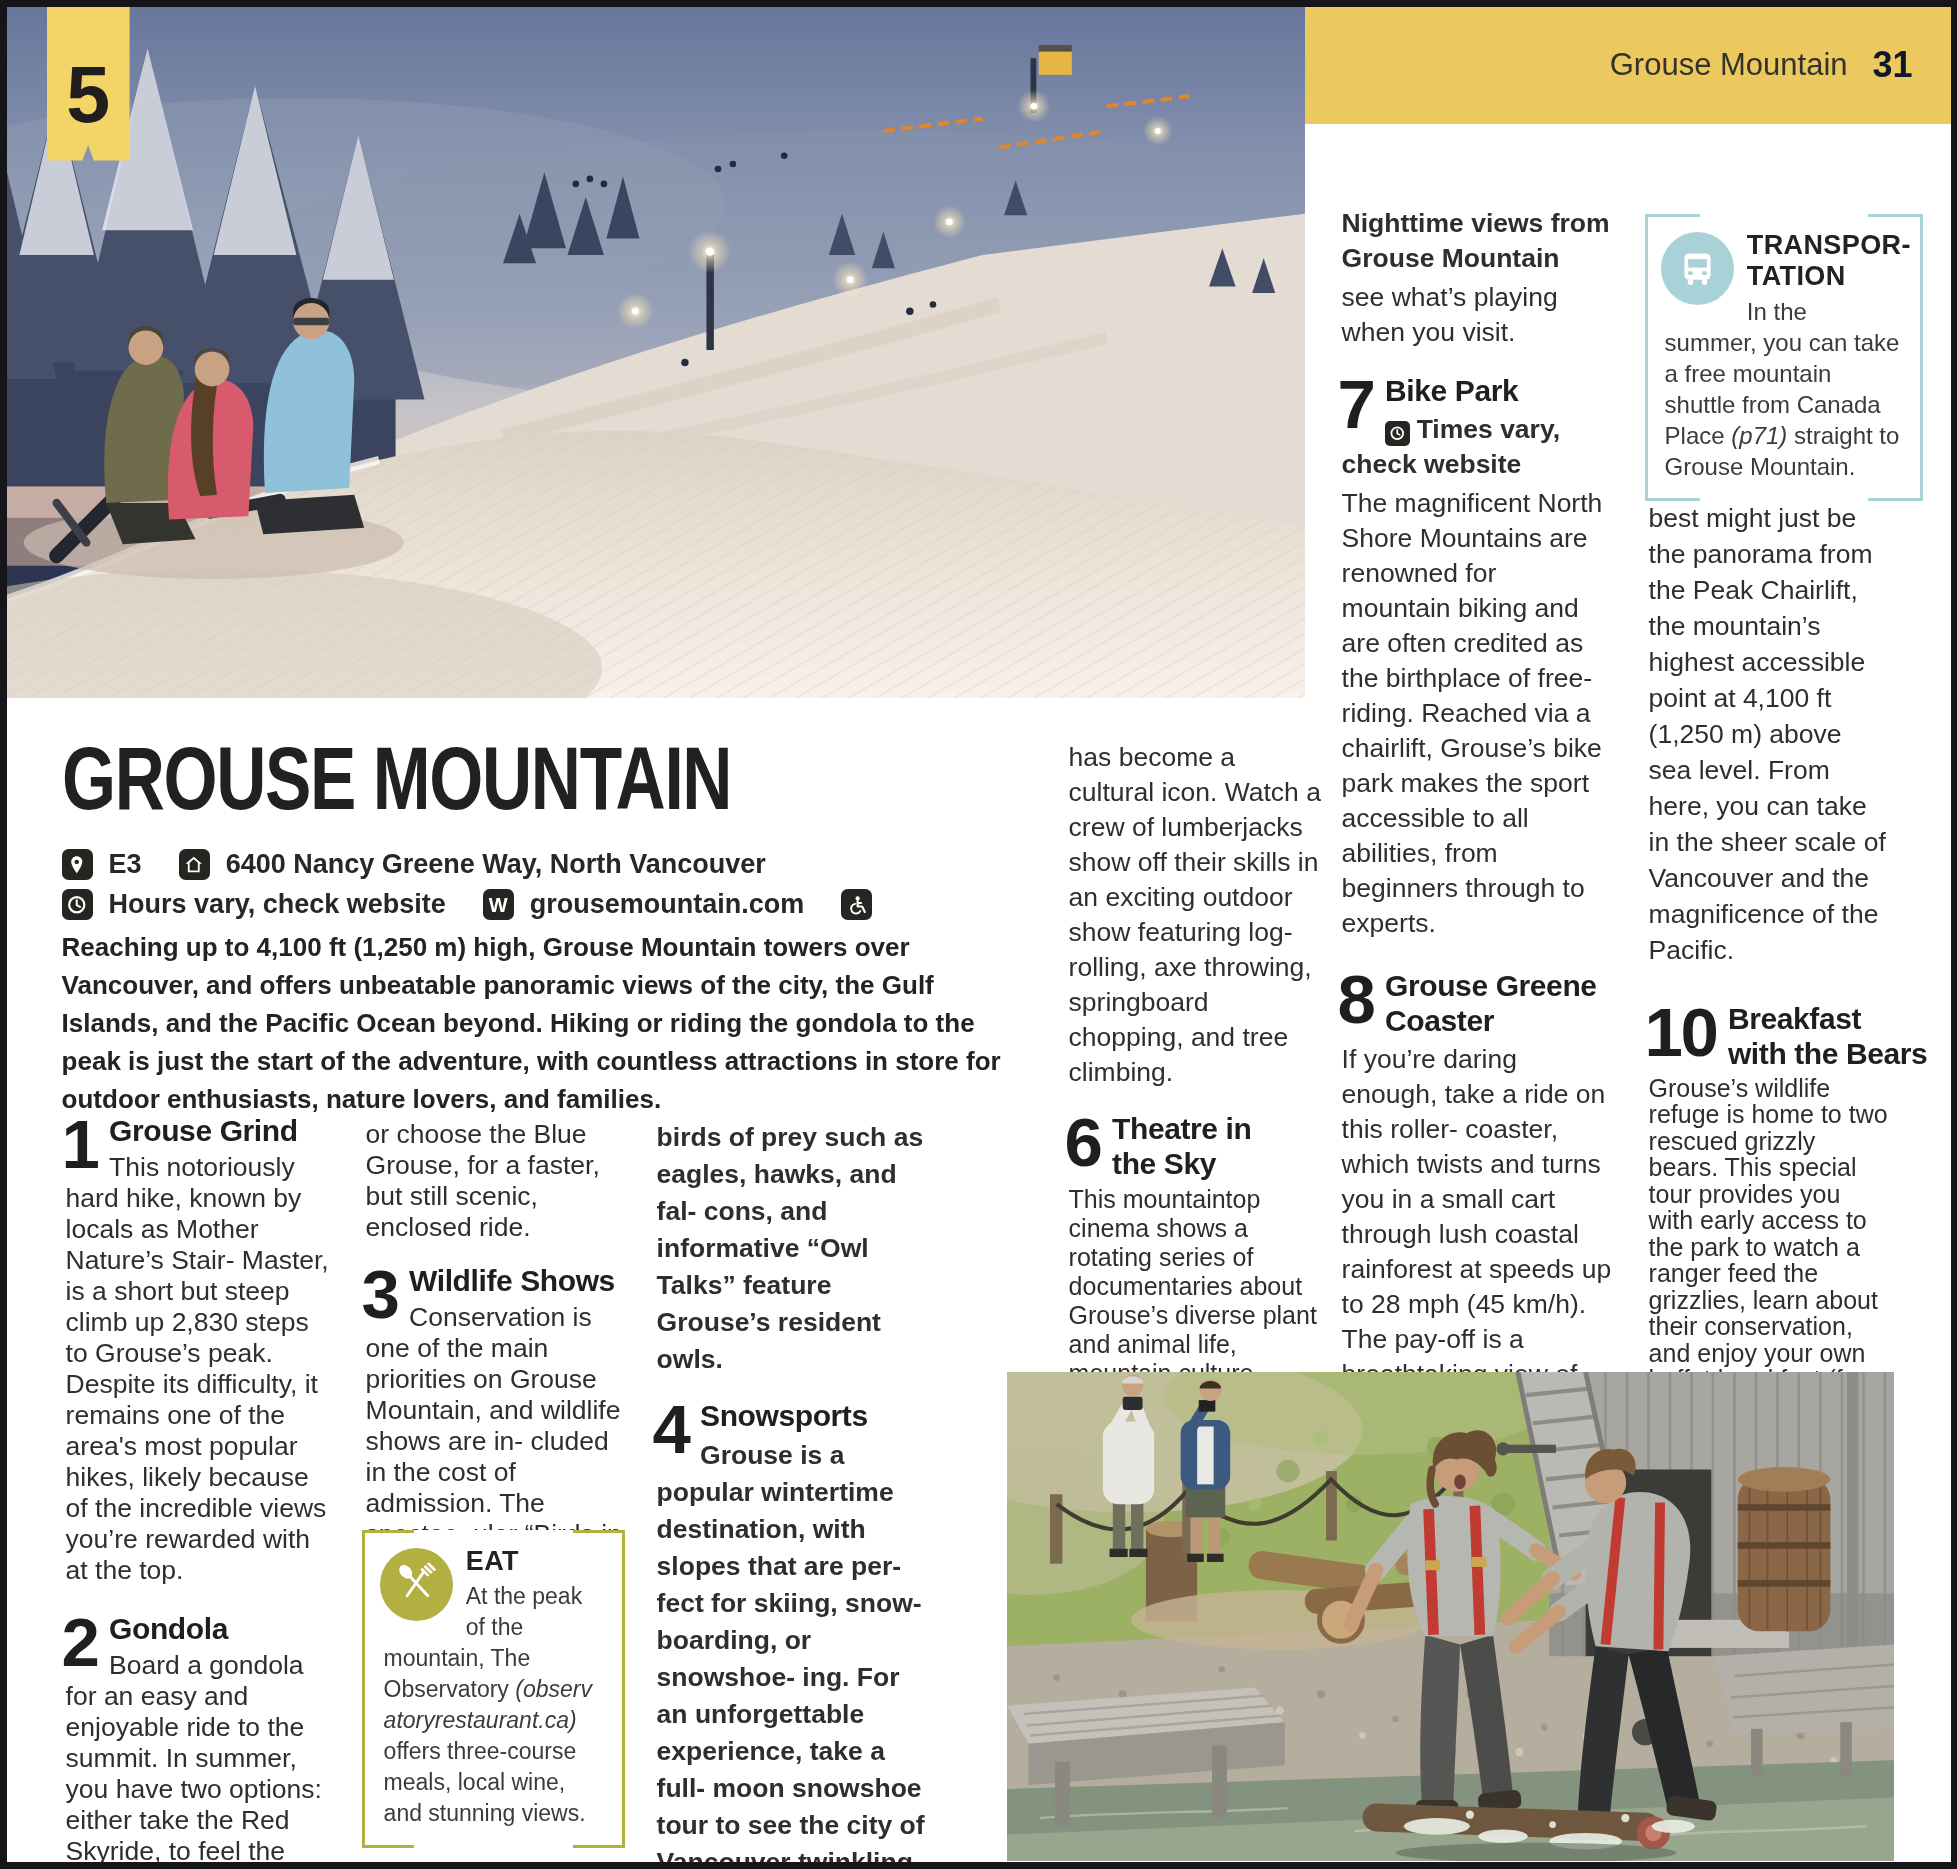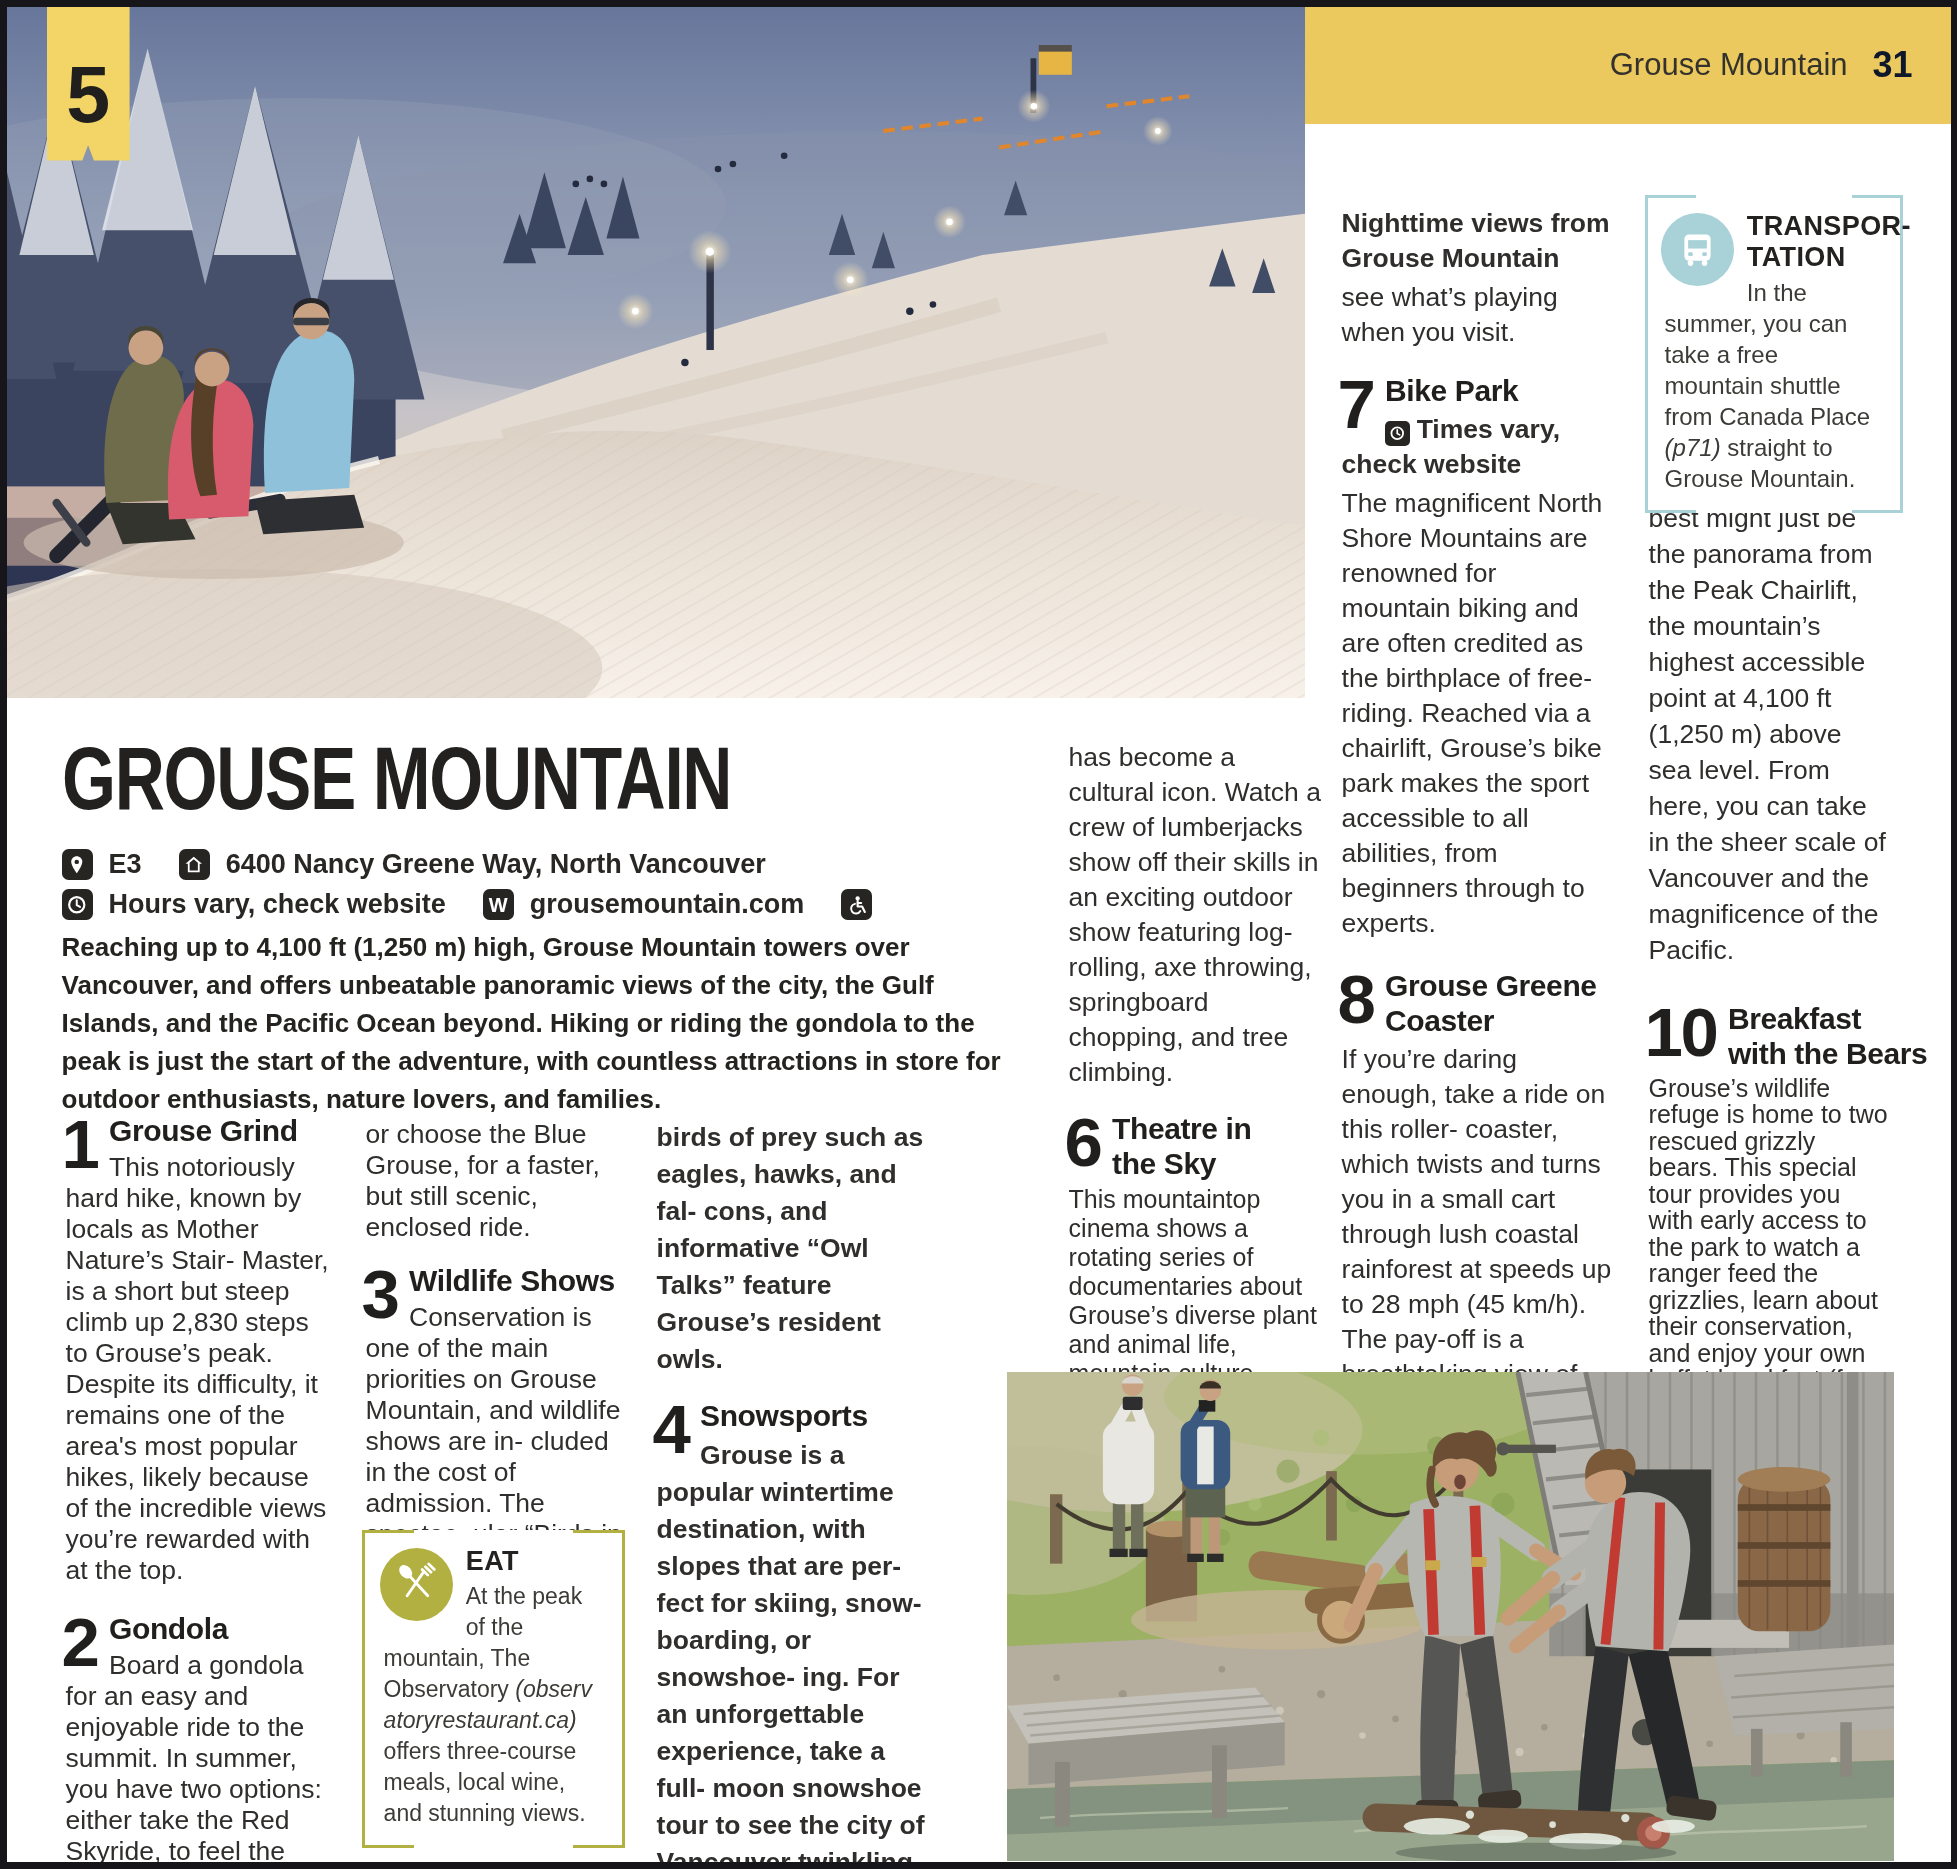--- a/index.html
+++ b/index.html
@@ -65,21 +65,21 @@
   .photo-cap{font-size:28px;line-height:36px;font-weight:bold;color:#201f1b;margin:0;}
   .cap2{font-size:28px;line-height:33px;}
 
   
   .bracket{position:absolute;border-left:3.3px solid var(--c);border-right:3.3px solid var(--c);
            padding:13.2px 15px 15px 15px;box-sizing:border-box;background:#fff;}
   .bracket::before,.bracket::after{content:"";position:absolute;left:0;right:0;height:3.3px;
       background:linear-gradient(90deg,var(--c) 0 19%,transparent 19% 81%,var(--c) 81% 100%);}
   .bracket::before{top:0;} .bracket::after{bottom:0;}
   .eat-box{--c:var(--olive);left:355px;top:1523px;width:263px;}
-  .tr-box{--c:var(--lblue);left:1638px;top:188px;width:258px;padding-left:13px;}
+  .tr-box{--c:var(--lblue);left:1638px;top:207px;width:278px;padding-left:13px;}
   .round-icon{float:left;width:73px;height:73px;border-radius:50%;margin:1.7px 13.2px 3.3px 0;
               display:flex;align-items:center;justify-content:center;}
   .eat-box .round-icon{background:var(--olive);}
   .tr-box .round-icon{background:var(--lblue);}
   .round-icon svg{width:45px;height:45px;}
   .box-title{font-size:27px;font-weight:bold;color:#232220;letter-spacing:0.4px;line-height:31px;margin:3.3px 0 1.7px 0;}
   .box-title span{display:block;white-space:nowrap;}
   .box-body{font-size:23px;line-height:31px;color:#3c3b37;margin:4px;}
   .tr-box .box-body{font-size:24px;}
   .box-body i{font-style:italic;}

